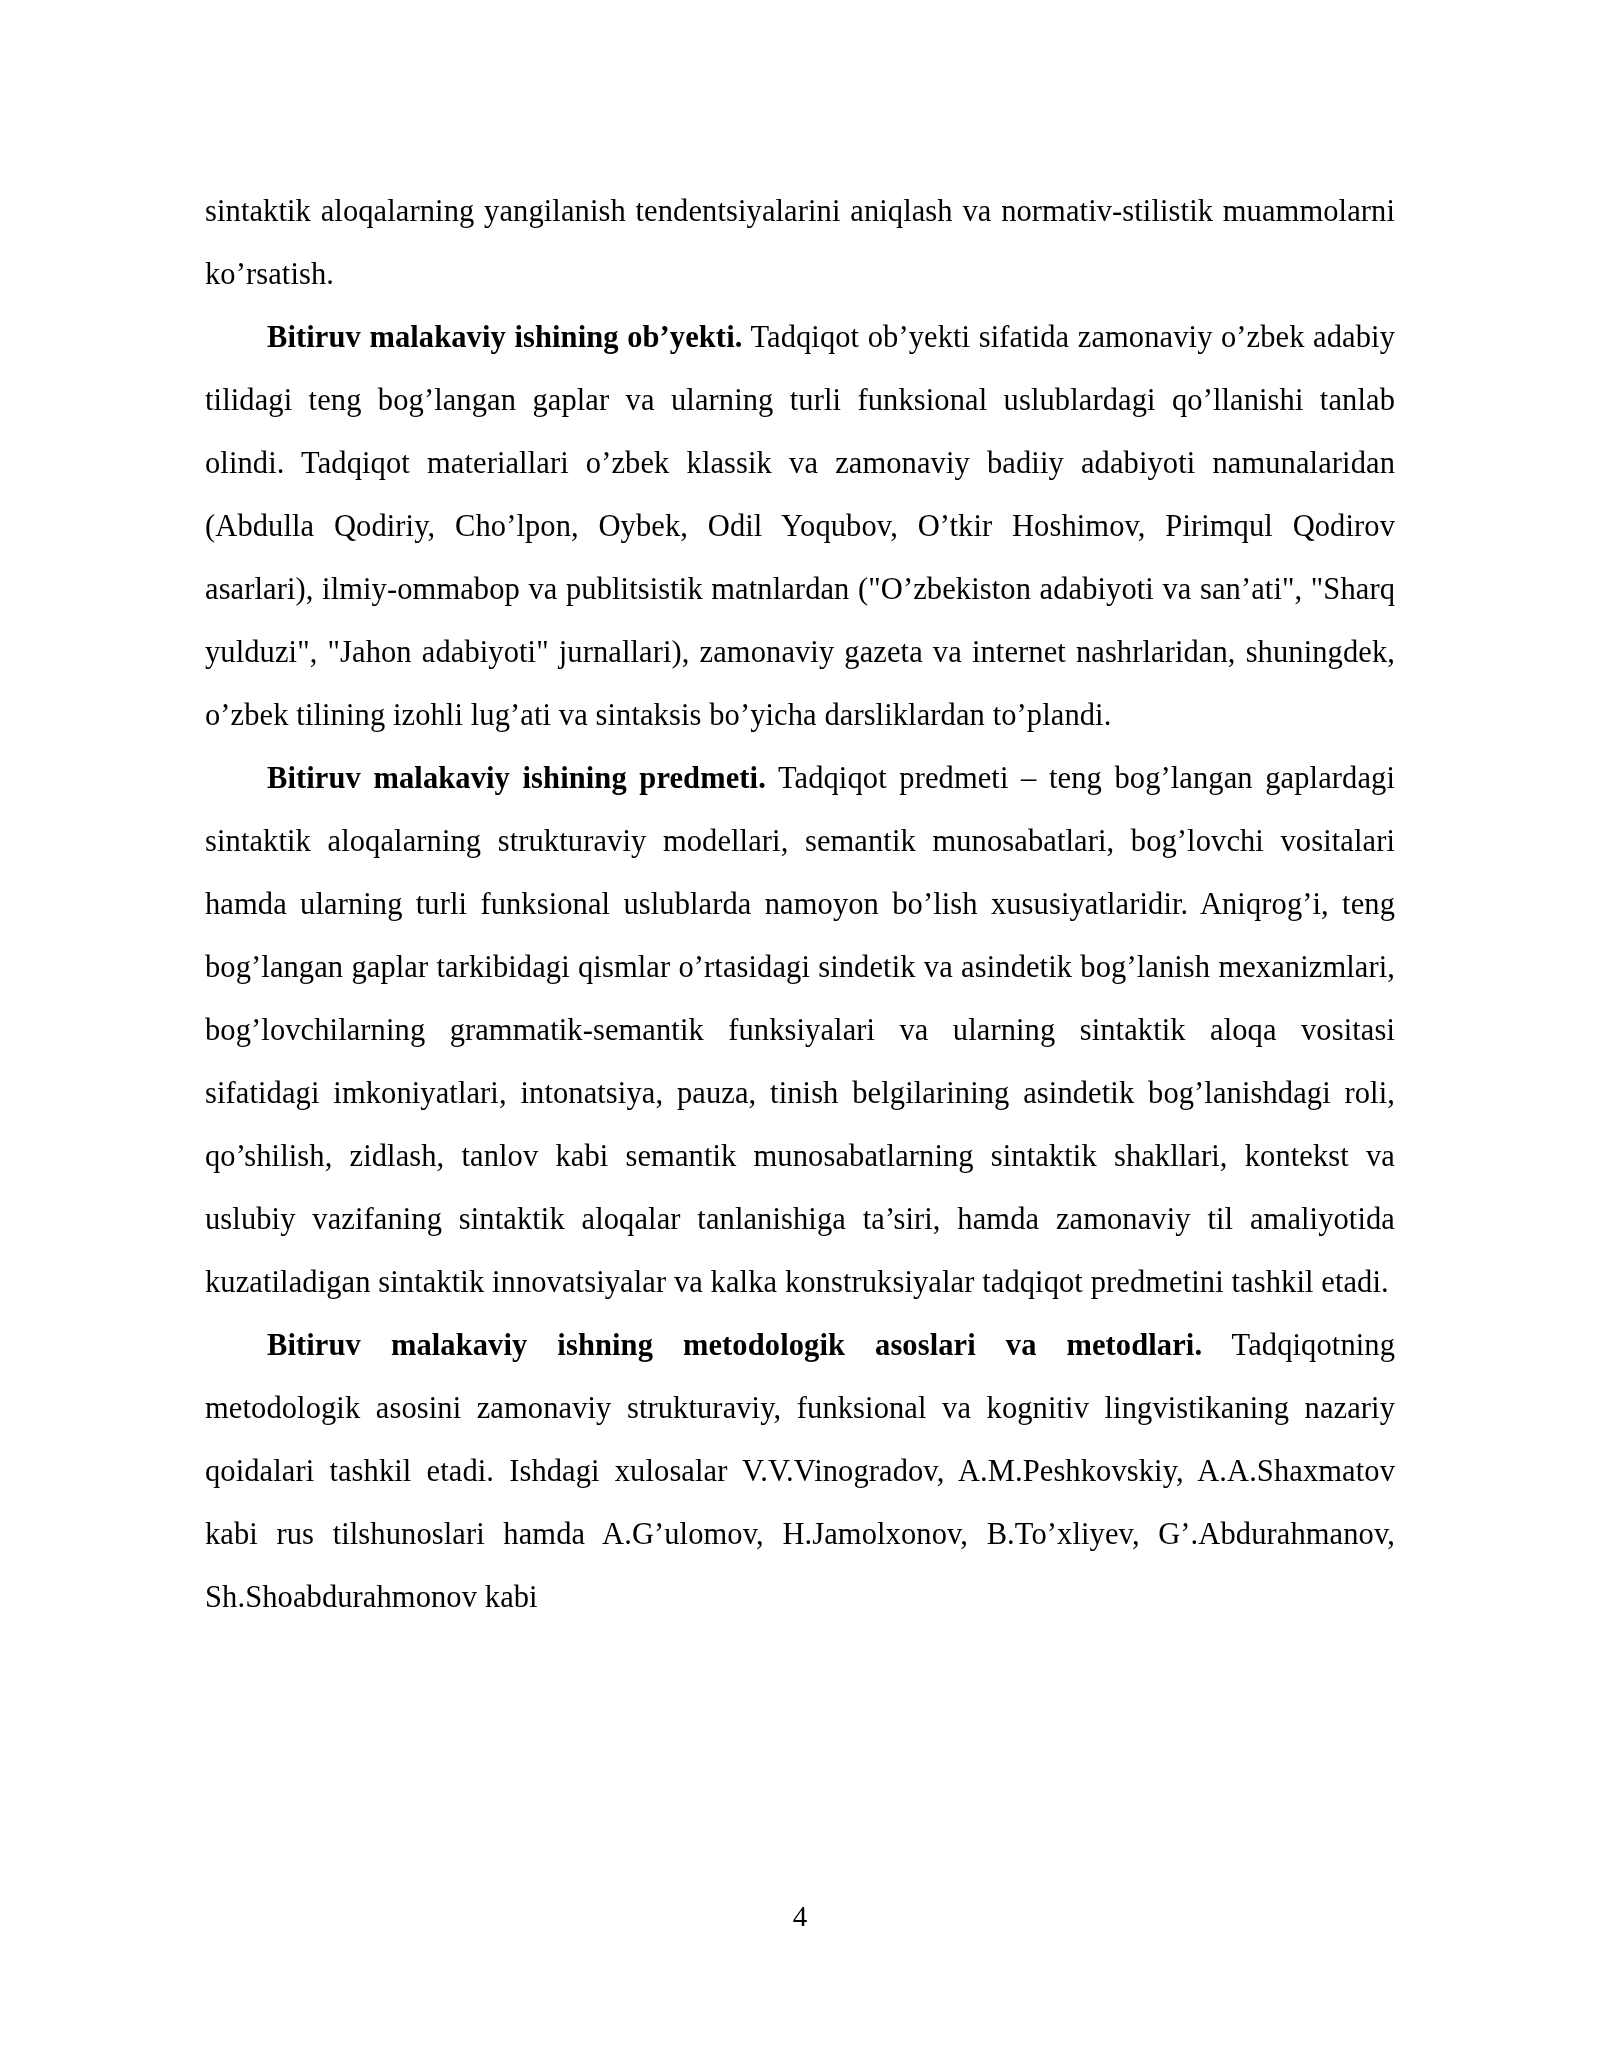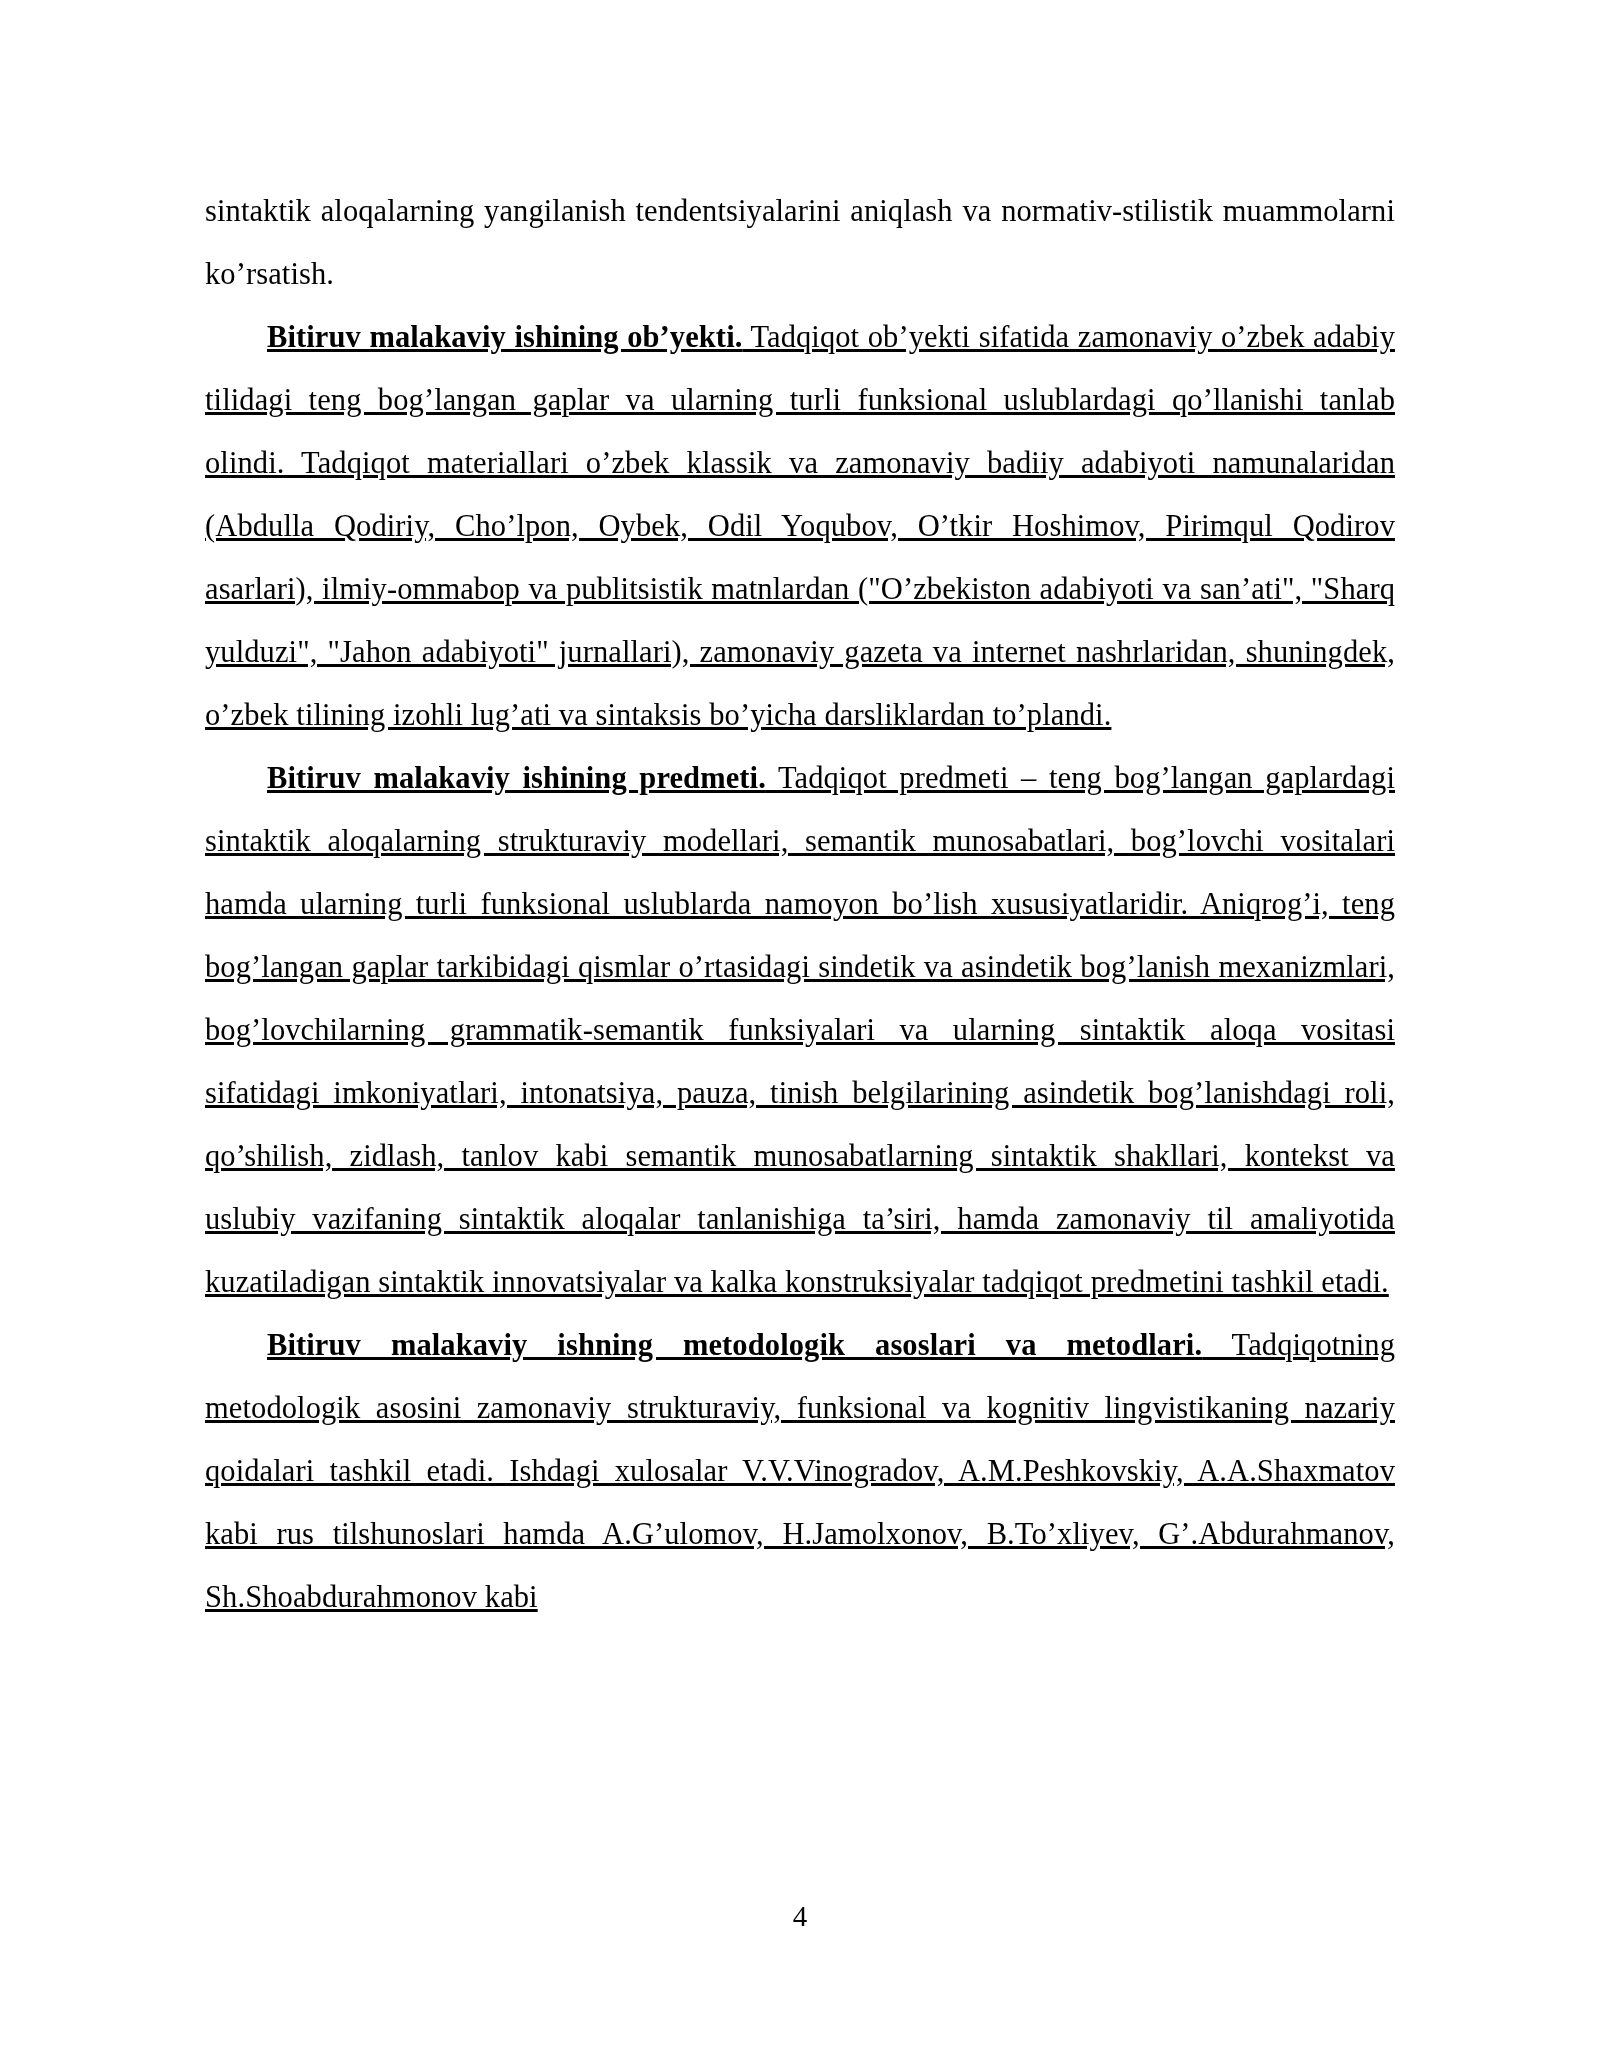--- a/index.html
+++ b/index.html
@@ -32,21 +32,20 @@
   p {
     margin: 0;
     font-size: 30.5px;
     line-height: 63px;
     text-align: justify;
     text-justify: inter-word;
     letter-spacing: 0.1px;
   }
   p.indent {
     text-indent: 62px;
-    text-decoration: underline;
   }
   .runin {
     font-weight: bold;
   }
   .page-number {
     position: absolute;
     left: 0;
     top: 1900px;
     width: 1600px;
     text-align: center;

